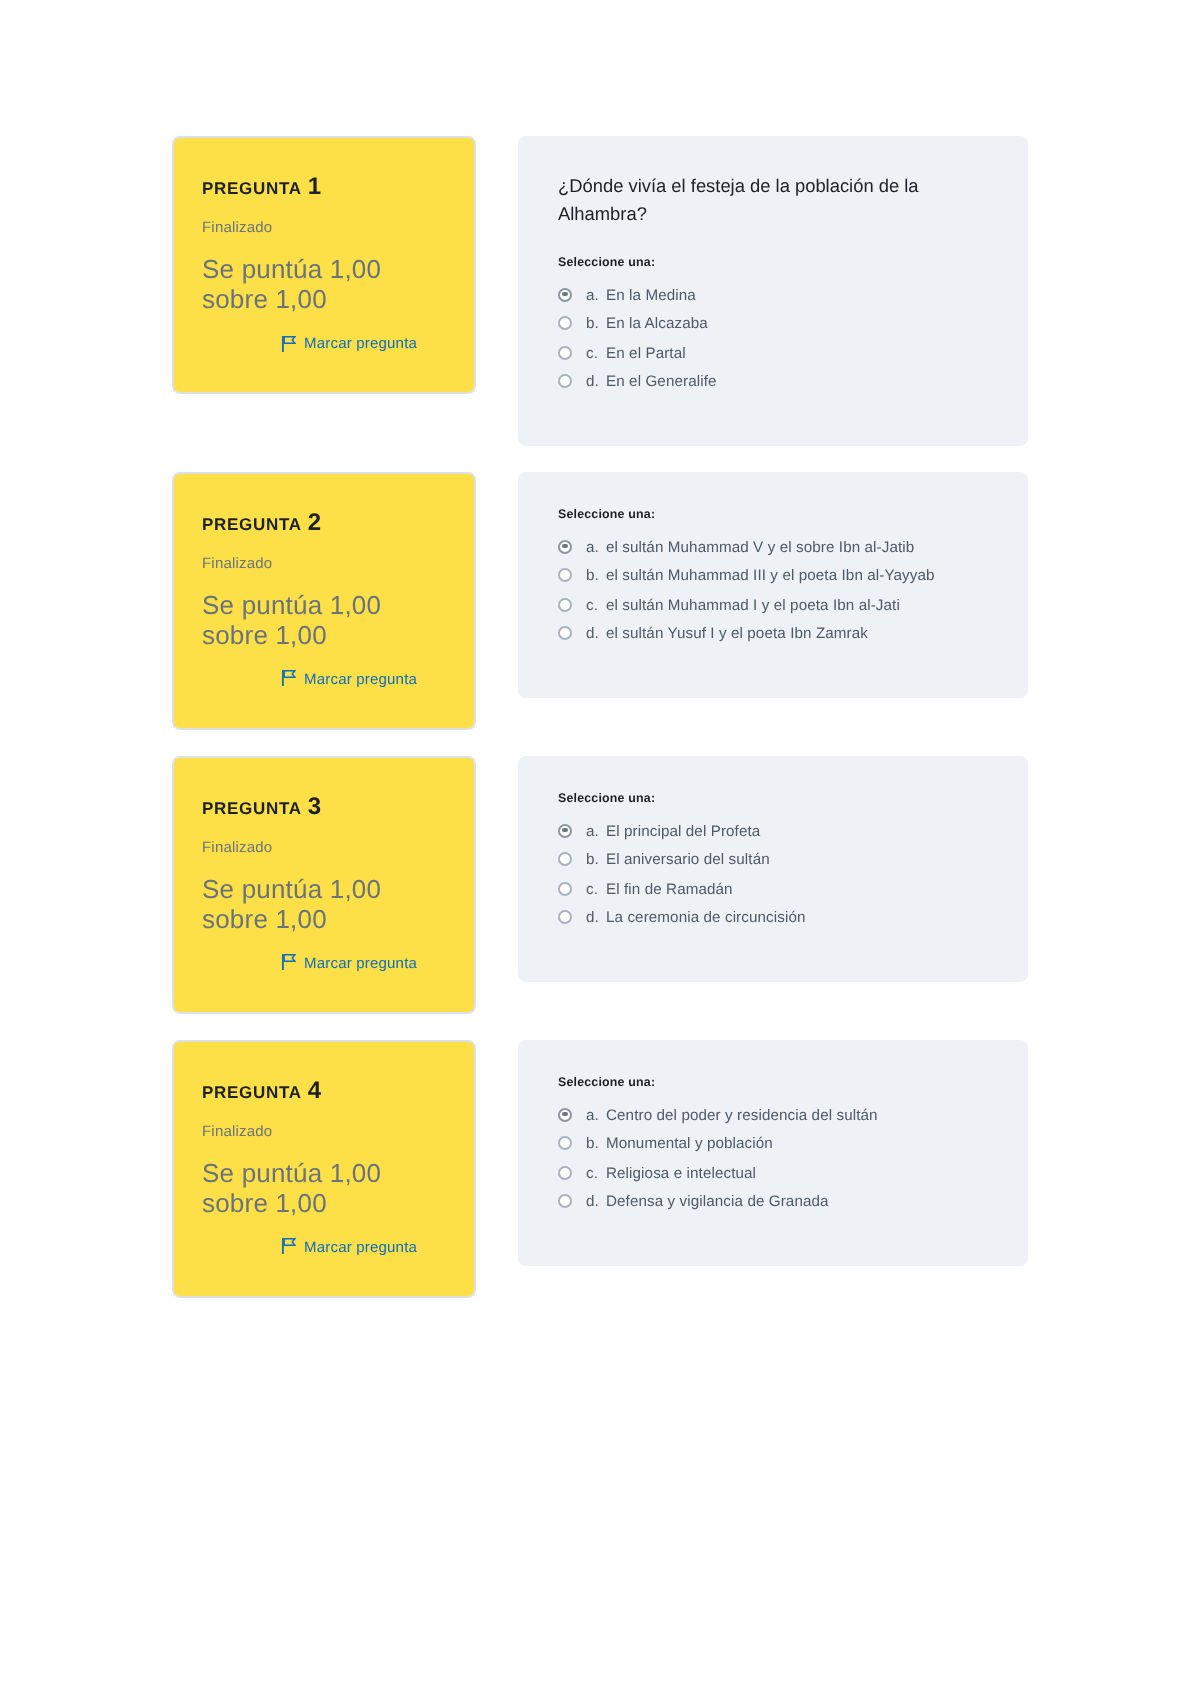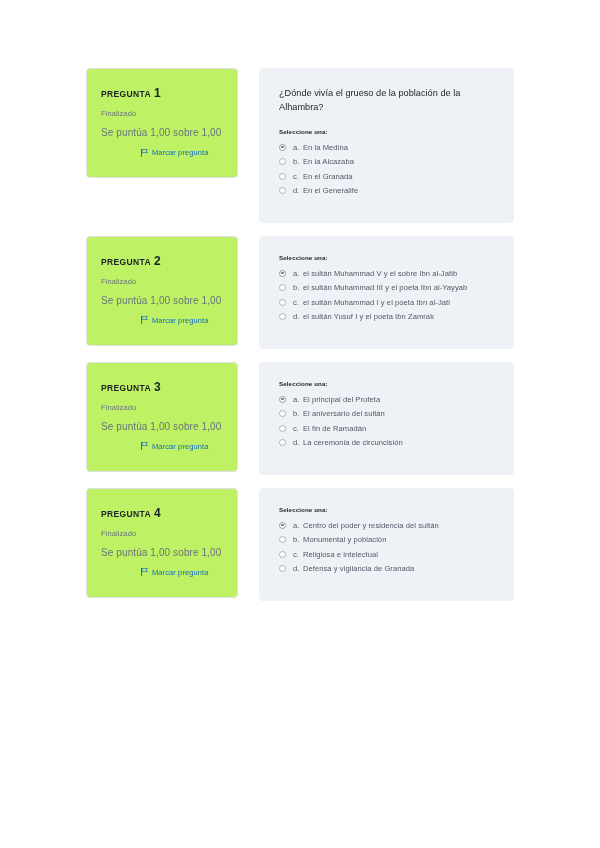--- a/index.html
+++ b/index.html
@@ -28,21 +28,21 @@
   }
   .q-block {
     display: flex;
     flex-direction: row;
     align-items: flex-start;
     margin-bottom: 13px;
   }
   .q-info-card {
     width: 152px;
     box-sizing: border-box;
-    background: #bef264;
+    background: #fde047;
     border: 1px solid #dee2e6;
     border-radius: 4px;
     padding: 17px 14px 20px 14px;
     margin-right: 21px;
     flex: 0 0 auto;
   }
   .q-info-head {
     font-size: 8.5px;
     font-weight: bold;
     letter-spacing: 0.35px;
@@ -56,21 +56,21 @@
     margin-left: 3px;
     letter-spacing: 0;
   }
   .q-state {
     font-size: 7.5px;
     color: #6a737b;
     margin-bottom: 9px;
     letter-spacing: 0.1px;
   }
   .q-grade {
-    font-size: 10px;
+    font-size: 13px;
     color: #6a737b;
     margin-bottom: 10px;
     letter-spacing: 0.1px;
   }
   .q-flag {
     font-size: 7.5px;
     color: #0f6cbf;
     display: flex;
     align-items: center;
     letter-spacing: 0.1px;
@@ -171,37 +171,37 @@
             <span class="flag-icon">
               <svg width="7" height="8" viewBox="0 0 7 8">
                 <rect x="0" y="0" width="0.9" height="8" fill="#0f6cbf"></rect>
                 <path d="M1.1 0.4 H6.4 L5.1 2.0 L6.4 3.6 H1.1 Z" fill="none" stroke="#0f6cbf" stroke-width="0.7"></path>
               </svg>
             </span>
             <span>Marcar pregunta</span>
           </div>
         </div>
         <div class="q-content">
-          <div class="q-text">¿Dónde vivía el grueso de la población de la Alhambra?</div>
+          <div class="q-text">¿Dónde vivía el festeja de la población de la Alhambra?</div>
           <div class="q-prompt">Seleccione una:</div>
           <ul class="answers">
             <li class="answer">
               <span class="radio checked"></span>
               <span class="ans-letter">a.</span>
               <span class="ans-text">En la Medina</span>
             </li>
             <li class="answer">
               <span class="radio"></span>
               <span class="ans-letter">b.</span>
               <span class="ans-text">En la Alcazaba</span>
             </li>
             <li class="answer">
               <span class="radio"></span>
               <span class="ans-letter">c.</span>
-              <span class="ans-text">En el Granada</span>
+              <span class="ans-text">En el Partal</span>
             </li>
             <li class="answer">
               <span class="radio"></span>
               <span class="ans-letter">d.</span>
               <span class="ans-text">En el Generalife</span>
             </li>
           </ul>
         </div>
       </div>
       <div class="q-block">

